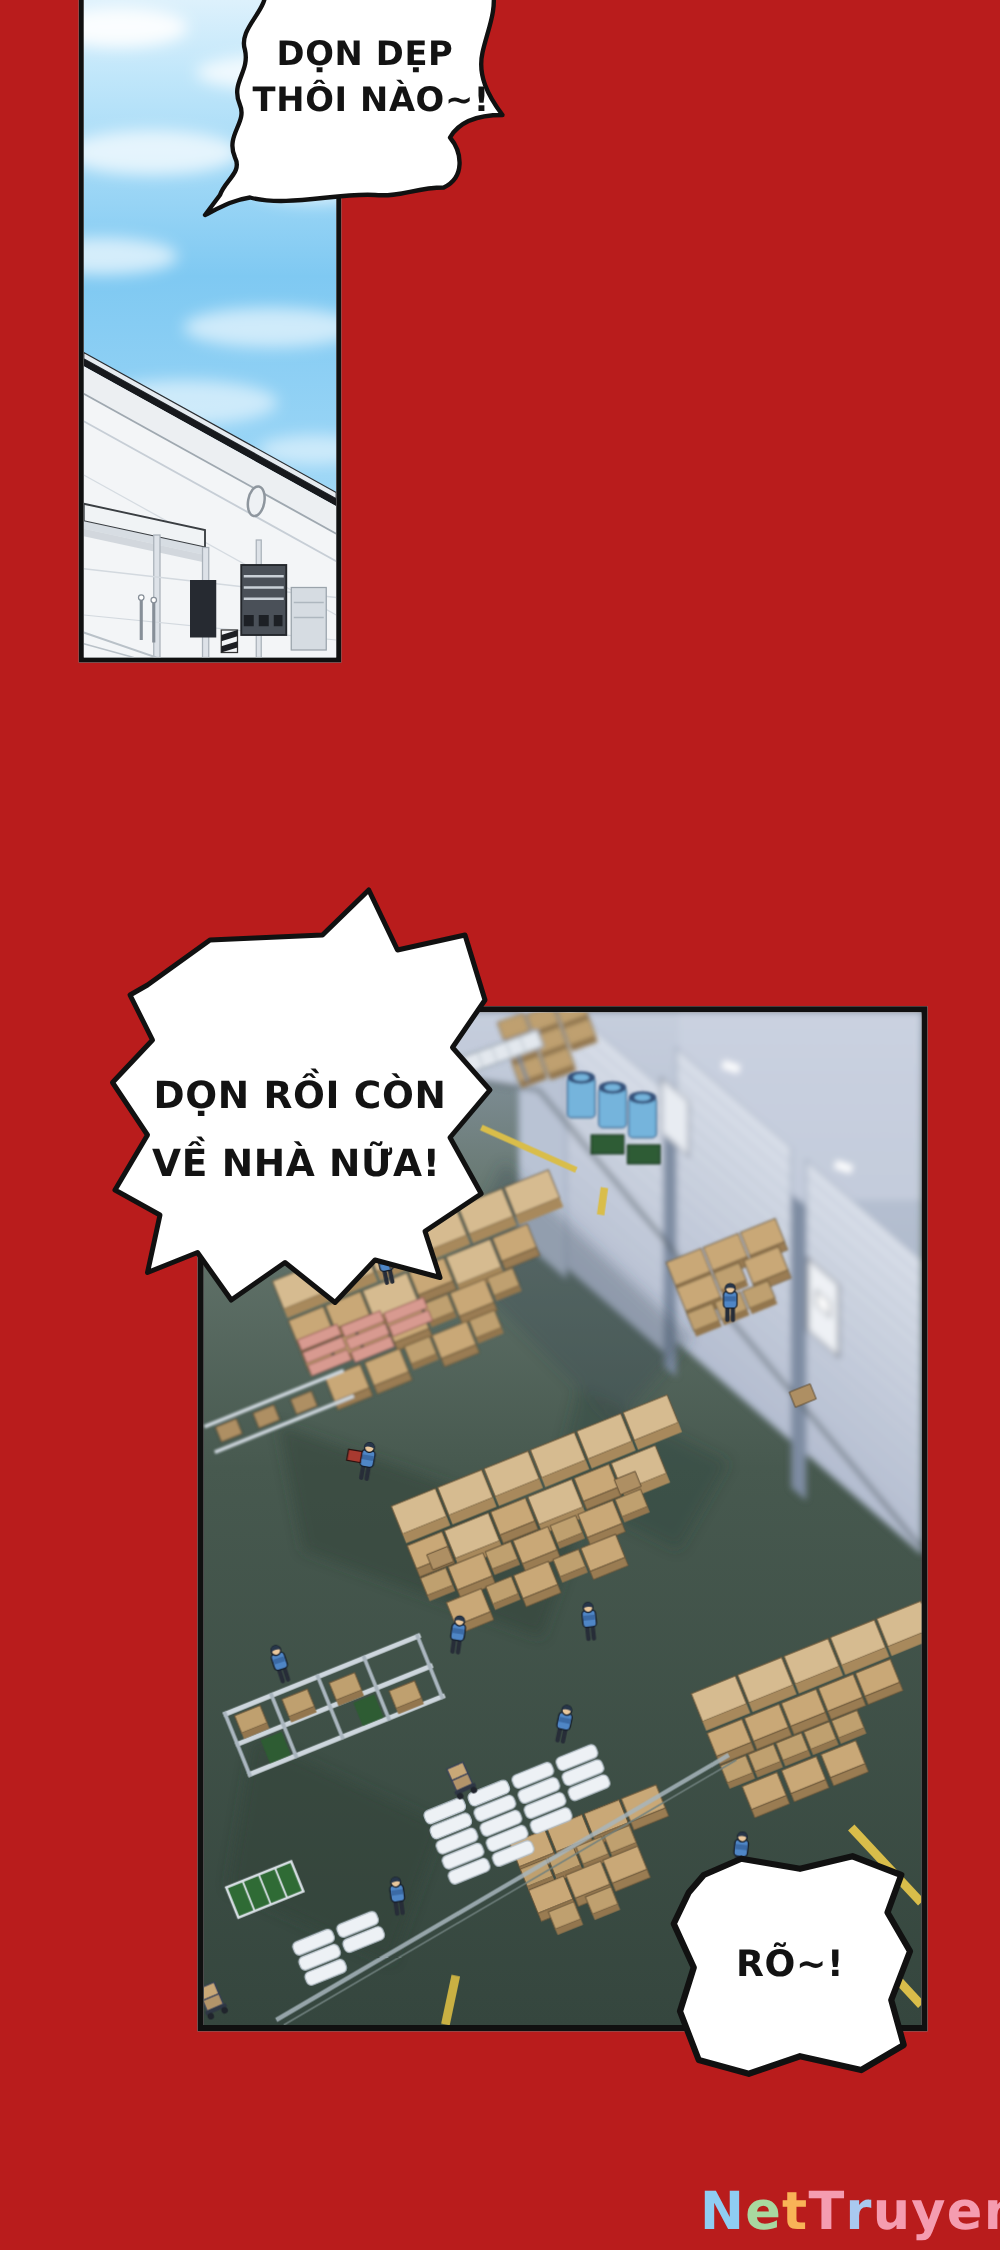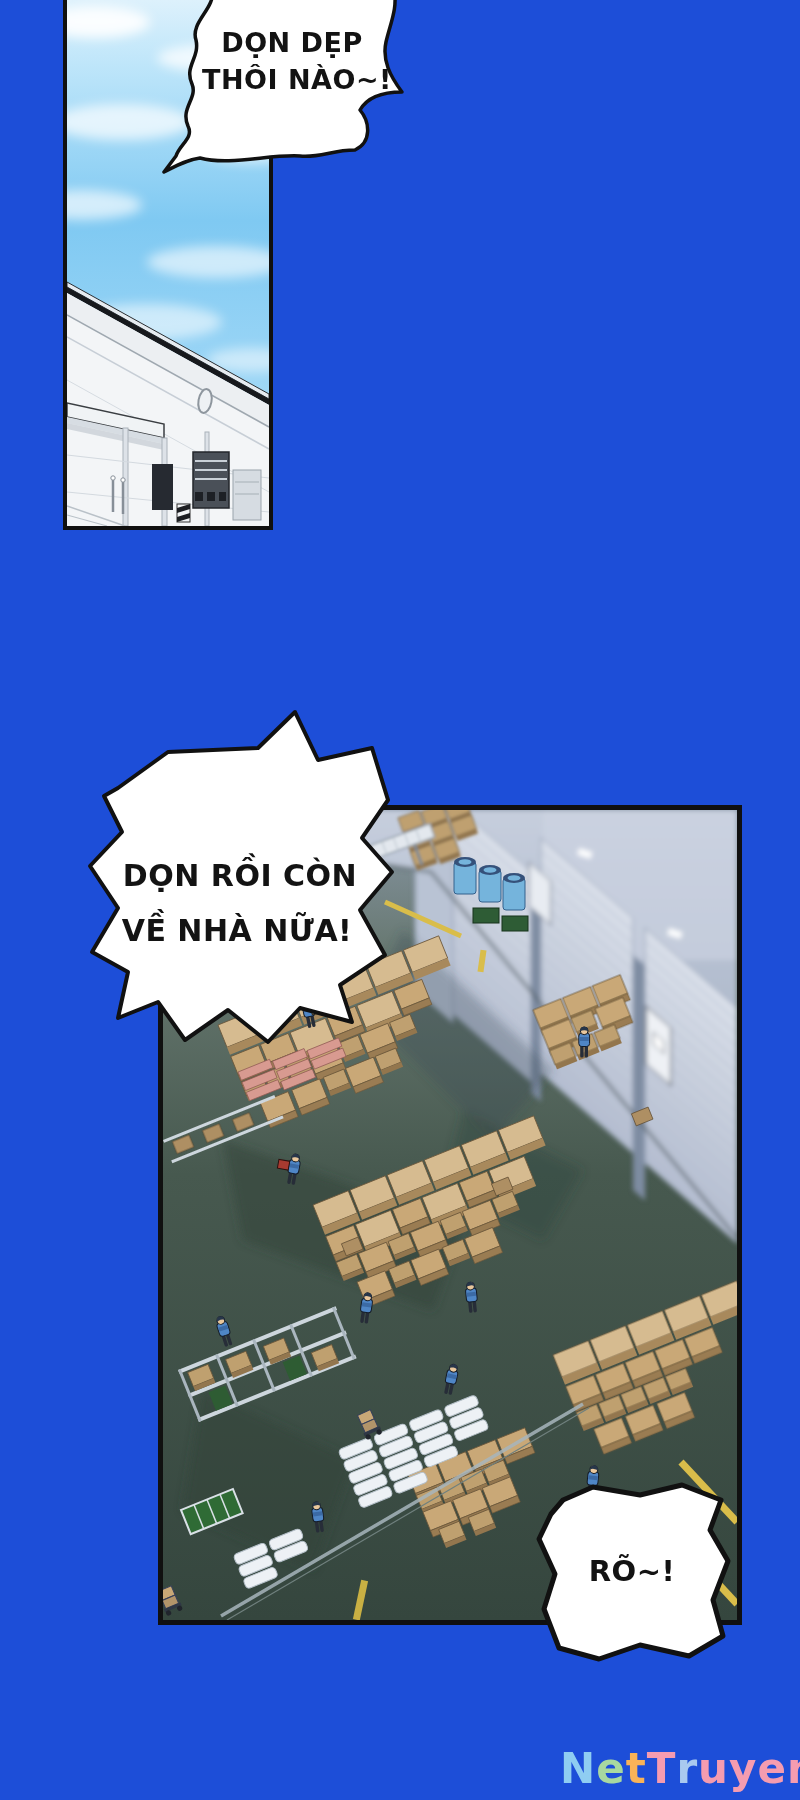--- a/index.html
+++ b/index.html
@@ -1,16 +1,16 @@
 <!DOCTYPE html>
 <html><head>
 <meta charset="utf-8">
 <style>
   html,body{margin:0;padding:0;background:#ffffff;}
-  .page{position:relative;width:800px;height:1800px;background:#1d4ed8;overflow:hidden;
+  .page{position:relative;width:800px;height:1800px;background:#b91c1c;overflow:hidden;
         font-family:"DejaVu Sans",sans-serif;}
   .panel{position:absolute;border:4px solid #101010;box-sizing:border-box;background:#fff;overflow:hidden;}
   #panel-sky{left:63px;top:-4px;width:210px;height:534px;}
   #panel-warehouse{left:158px;top:805px;width:584px;height:820px;border-width:5px;}
   .bubble-svg{position:absolute;}
   #bubble-top{left:150px;top:0px;}
   #bubble-shout{left:80px;top:700px;}
   #bubble-reply{left:535px;top:1478px;}
   .bt{font-family:"DejaVu Sans",sans-serif;font-weight:700;fill:#131313;letter-spacing:.5px;}
   .watermark{position:absolute;left:560px;top:1744px;font-size:42px;font-weight:700;

